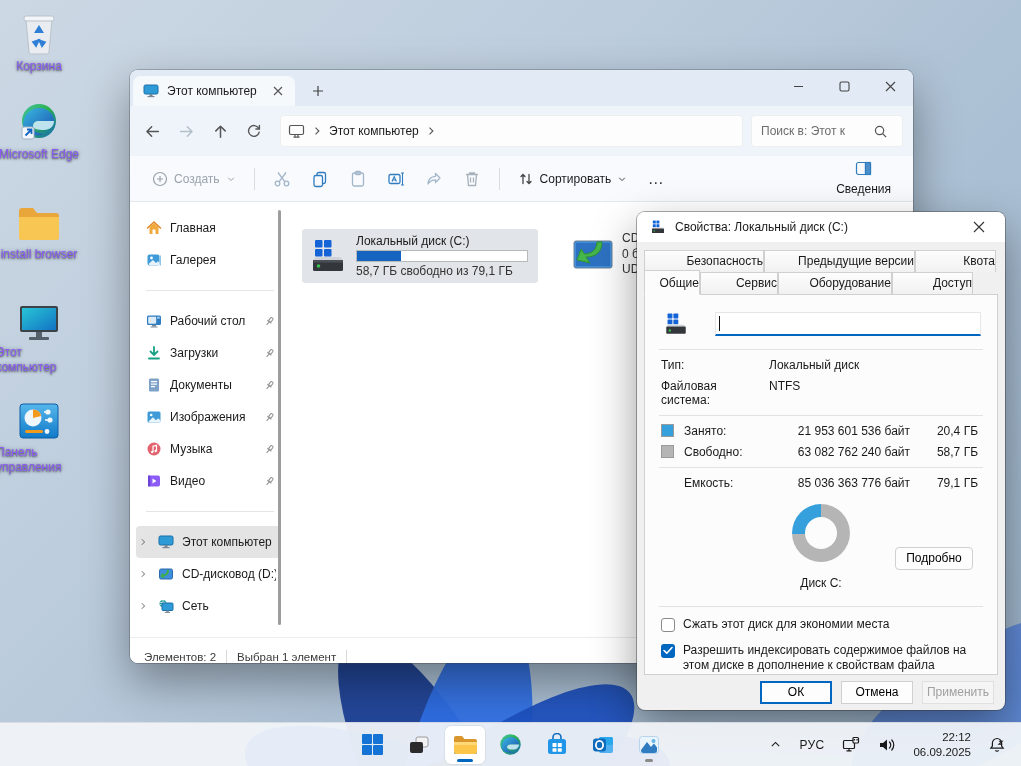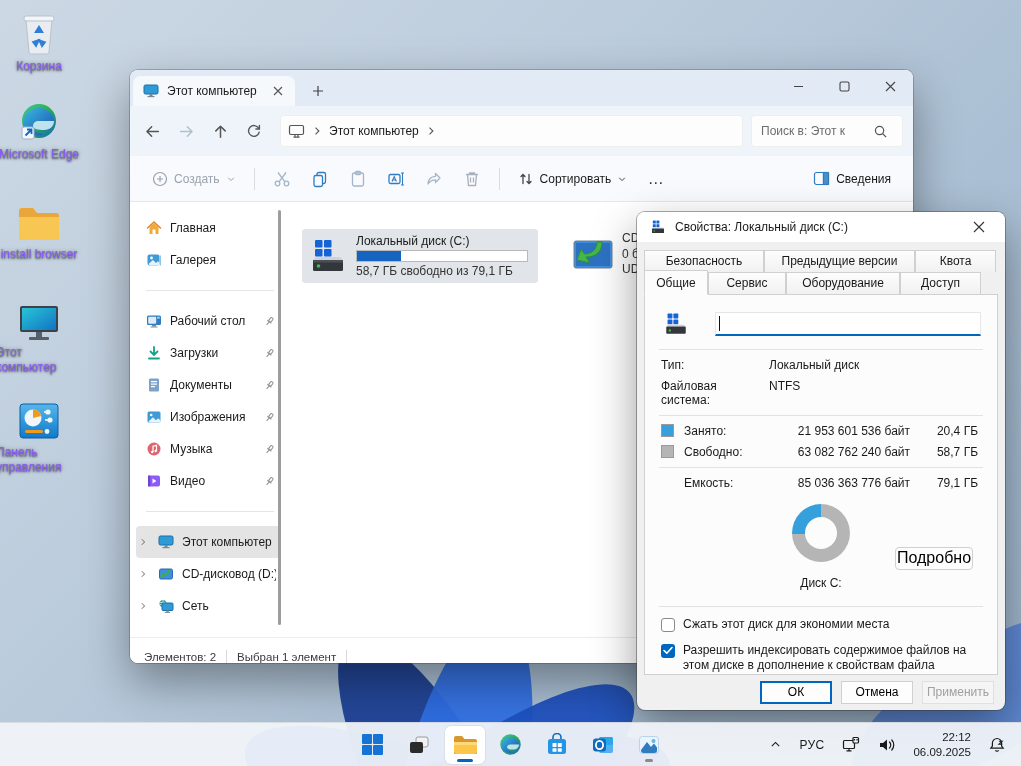--- a/index.html
+++ b/index.html
@@ -62,21 +62,21 @@
   .sdiv { width:1px; height:13px; background:#d8d8d8; }
 
   
   .dlg { position:absolute; left:637px; top:212px; width:368px; height:498px; background:#f0f0f0; border-radius:8px;
          box-shadow:0 18px 45px rgba(0,0,0,.4), 0 0 0 1px rgba(70,70,70,.45); display:flex; flex-direction:column; overflow:hidden; }
   .dtitle { height:34px; background:#fff; display:flex; align-items:center; padding:0 6px 0 12px; gap:8px; }
   .dtitle .txt { flex:1; white-space:nowrap; }
   .dx { width:40px; height:28px; display:flex; align-items:center; justify-content:center; color:#333; border-radius:5px; }
   .tabswrap { padding:8px 7px 0 7px; position:relative; z-index:2; }
   .trow { display:flex; }
-  .dtab { border:1px solid #d0d0d0; background:linear-gradient(#fdfdfd,#f1f1f1); text-align:center; padding:3px 0 4px; font-size:12px; }
+  .dtab { border:1px solid #d0d0d0; background:linear-gradient(#fdfdfd,#f1f1f1); text-align:right; padding:3px 0 4px; font-size:12px; }
   .trow1 .dtab { border-bottom:none; }
   .trow2 .dtab { border-top:1px solid #d0d0d0; }
   .dtab.active { background:#fcfcfc; border-bottom:1px solid #fcfcfc; margin-top:-2px; padding-top:5px; position:relative; z-index:3; }
   .dpage { margin:0 7px; background:#fcfcfc; border:1px solid #d0d0d0; margin-top:-1px; flex:1; padding:12px 14px 0; position:relative; z-index:1; }
   .nrow { display:flex; align-items:center; gap:24px; margin:4px 2px 12px; }
   .inwrap { position:relative; flex:1; }
   .inwrap input { width:100%; height:24px; border:1px solid #e6e6e6; border-bottom:2px solid #0067c0; background:#fff; font:inherit; padding:0 4px; outline:none; }
   .caret { position:absolute; left:4px; top:4px; width:1px; height:15px; background:#111; }
   .dhr { height:1px; background:#e2e2e2; margin:8px 0; }
   .frow { display:flex; margin:7px 2px; }
@@ -84,21 +84,21 @@
   .urow { display:flex; align-items:center; margin:7px 2px; }
   .swatch { width:13px; height:13px; border:1px solid #9a9a9a; margin-right:10px; }
   .ulabel { width:84px; }
   .ubytes { width:142px; text-align:right; }
   .usize { width:68px; text-align:right; }
   .caprow .ulabel { margin-left:23px; }
   .piewrap { display:flex; flex-direction:column; align-items:center; margin-top:14px; }
   .pie { width:58px; height:58px; border-radius:50%; position:relative; }
   .pie::after { content:""; position:absolute; inset:13px; border-radius:50%; background:#fcfcfc; }
   .pielabel { margin-top:14px; }
-  .detbtn { position:absolute; right:24px; top:252px; width:78px; height:23px; background:#fdfdfd; border:1px solid #d0d0d0; border-radius:4px; font:inherit; font-size:16px; }
+  .detbtn { position:absolute; right:24px; top:252px; width:78px; height:23px; background:#fdfdfd; border:1px solid #d0d0d0; border-radius:4px; font:inherit; font-size:12px; }
   .cbrow { display:flex; gap:8px; margin:10px 2px 0; align-items:flex-start; }
   .cbox { width:14px; height:14px; border-radius:3px; flex:0 0 auto; margin-top:1px; }
   .cbox.off { background:#fff; border:1px solid #8a8a8a; }
   .cbox.on { background:#0067c0; display:flex; align-items:center; justify-content:center; }
   .cblabel { line-height:1.3; max-width:300px; }
   .dfoot { height:40px; display:flex; align-items:center; justify-content:flex-end; gap:9px; padding:0 11px; }
   .dbtn { width:72px; height:23px; border-radius:0; background:#fdfdfd; border:1px solid #d0d0d0; font:inherit; font-size:12px; }
   .dbtn.default { border:1px solid #0067c0; box-shadow:0 0 0 1px #0067c0 inset; }
   .dbtn.disabled { background:#f5f5f5; border-color:#e0e0e0; color:#a0a0a0; }
 
@@ -352,21 +352,21 @@
           <path d="M5 12.5 V3.5 M3 5.5 L5 3.5 l2 2 M11 3.5 V12.5 M9 10.5 l2 2 2-2"></path>
         </svg>
       <span>Сортировать</span>
       <svg width="10" height="10" viewBox="0 0 16 16" fill="none" stroke="#444" stroke-width="1.6">
           <path d="M3.5 6 L8 10.5 L12.5 6"></path>
         </svg>
     </div>
     <div class="tico" style="font-size:16px; letter-spacing:1px; color:#333;">
       <span>…</span>
     </div>
-    <div style="margin-left:auto;" class="tbtn">
+    <div style="margin-left:auto;flex-direction:column;" class="tbtn">
       <svg width="17" height="15" viewBox="0 0 17 15" fill="none" stroke="#2f7cc0" stroke-width="1.2">
           <rect x="1.5" y="1.5" width="14" height="12" rx="2"></rect>
           <path d="M10.5 1.5 V13.5"></path>
           <rect x="10.5" y="1.5" width="5" height="12" fill="#2f7cc0" opacity=".85"></rect>
         </svg>
       <span>Сведения</span>
     </div>
   </div>
 
   <div class="body">
@@ -595,21 +595,21 @@
     </div>
   </div>
 
   <div class="tabswrap">
     <div class="trow trow1">
       <div class="dtab" style="width:120px;"><span>Безопасность</span></div>
       <div class="dtab" style="width:151px;"><span>Предыдущие версии</span></div>
       <div class="dtab" style="width:81px;"><span>Квота</span></div>
     </div>
     <div class="trow trow2">
-      <div class="dtab active" style="width:64px;"><span>Общие</span></div>
+      <div class="dtab active" style="width:56px;"><span>Общие</span></div>
       <div class="dtab" style="width:78px;"><span>Сервис</span></div>
       <div class="dtab" style="width:114px;"><span>Оборудование</span></div>
       <div class="dtab" style="width:81px;"><span>Доступ</span></div>
     </div>
   </div>
 
   <div class="dpage">
     <div class="nrow">
       <svg width="30" height="26" viewBox="0 0 40 40">
         <g fill="#1464d8">

